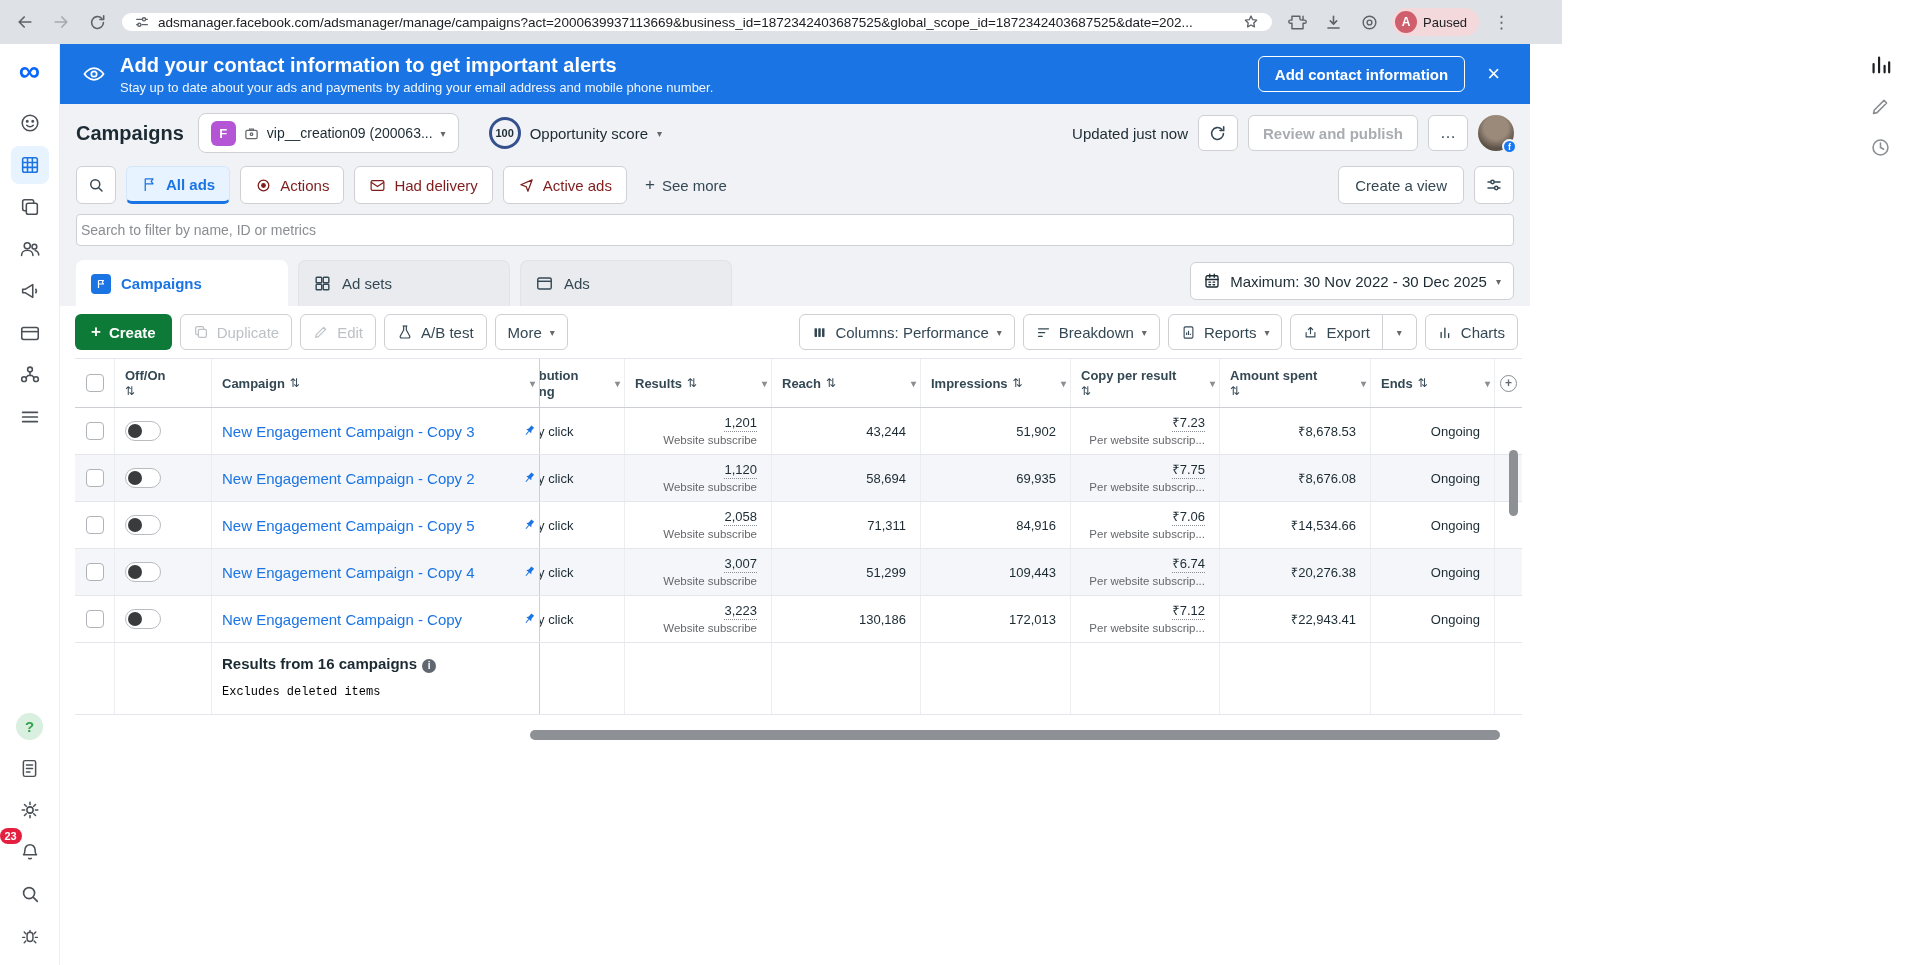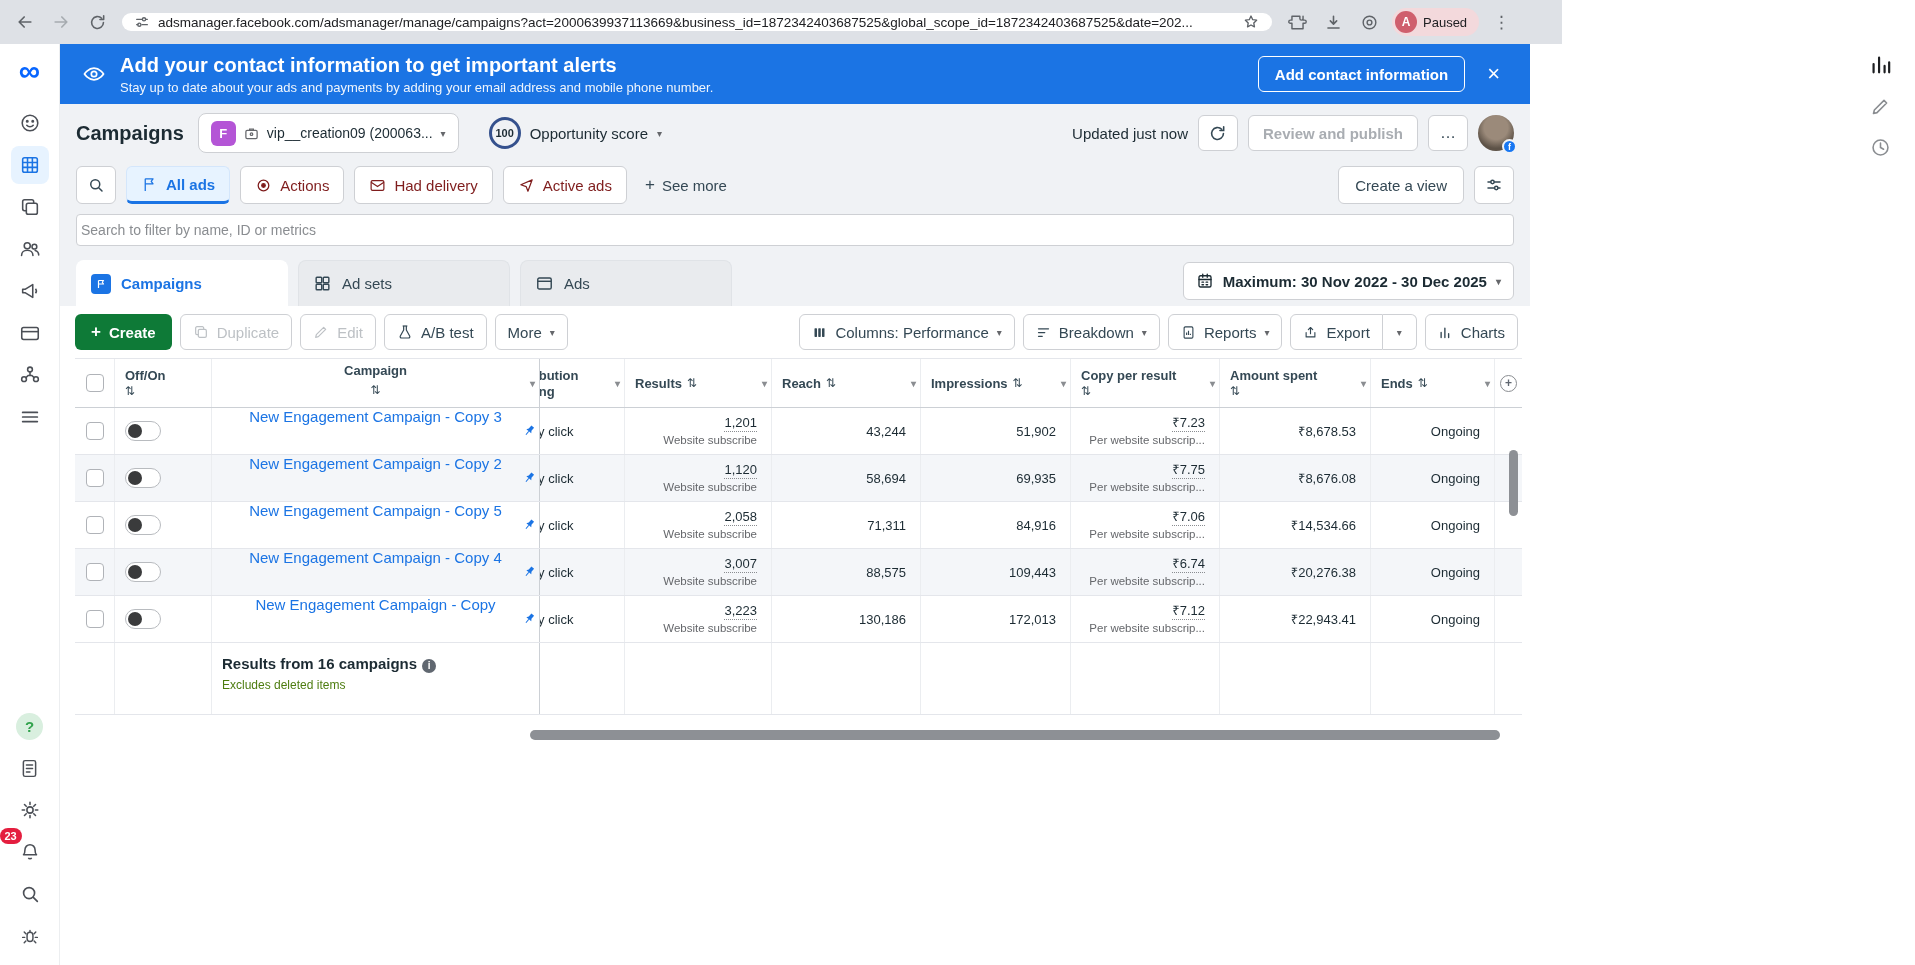--- a/index.html
+++ b/index.html
@@ -105,21 +105,21 @@
   
   .tabs-row { display:flex; align-items:flex-end; padding:6px 16px 0; gap:10px; flex:0 0 auto; }
   .level-tab { width:212px; height:46px; display:flex; align-items:center; gap:10px; padding:0 14px;
                border-radius:8px 8px 0 0; font-size:15px; background:#e9ebee; color:#344854;
                border:1px solid #e0e3e7; border-bottom:none; }
   .level-tab.active { background:#fff; color:#1b74e4; font-weight:700; border-color:#fff; }
   .tab-ic-box { width:20px; height:20px; border-radius:4px; background:#1b74e4; display:flex;
                 align-items:center; justify-content:center; color:#fff; }
   .date-btn { margin-left:auto; align-self:center; height:38px; display:flex; align-items:center; gap:9px;
               background:#fff; border:1px solid #ced0d4; border-radius:6px; padding:0 12px;
-              font-size:15px; font-weight:700; color:#1c2b33; margin-bottom:4px; }
+              font-size:15px; font-weight:400; color:#1c2b33; margin-bottom:4px; }
 
   
   .card { background:#fff; flex:1; position:relative; display:flex; flex-direction:column; overflow:hidden; }
   .toolbar { display:flex; align-items:center; gap:8px; padding:8px 12px 8px 15px; flex:0 0 auto; }
   .btn { height:36px; display:flex; align-items:center; gap:8px; padding:0 12px; background:#fff;
          border:1px solid #ced0d4; border-radius:6px; font-size:15px; color:#344854; white-space:nowrap; }
   .btn.disabled { color:#bdc1c5; }
   .btn-create { height:36px; display:flex; align-items:center; gap:8px; padding:0 16px;
                 background:#0e7a37; border:none; border-radius:6px; color:#fff; font-size:15px; font-weight:700; }
   .toolbar-right { margin-left:auto; display:flex; gap:8px; align-items:center; }
@@ -134,21 +134,21 @@
   .th.twoline { flex-direction:column; align-items:flex-start; justify-content:center; gap:1px; }
   .sort { font-size:12px; font-weight:400; color:#344854; }
   .ddc { position:absolute; right:4px; top:50%; transform:translateY(-50%); font-size:10px; color:#8a8d91; }
   .tr { display:flex; height:47px; border-bottom:1px solid #e4e6eb; background:#fff;justify-content:flex-end; }
   .tr.alt { background:#f4f6f9; }
   .td { display:flex; align-items:center; padding:0 10px; border-right:1px solid #ebedf0; overflow:hidden; }
   .num { justify-content:flex-end; padding-right:14px; }
   .num2 { flex-direction:column; align-items:flex-end; justify-content:center; padding-right:14px; gap:2px; }
   .col-check { width:40px; justify-content:center; padding:0; }
   .col-toggle { width:97px; }
-  .col-name { width:328px; position:relative; border-right:1px solid #ccd0d5;flex-direction:column; }
+  .col-name { width:328px; position:relative; border-right:1px solid #ccd0d5; }
   .col-attr { width:85px; padding-left:0; }
   .col-results { width:147px; }
   .col-reach { width:149px; }
   .col-impr { width:150px; }
   .col-cost { width:149px; }
   .col-spent { width:151px; }
   .col-ends { width:124px; }
   .col-plus { flex:1; border-right:none; justify-content:center; padding:0; }
   .cb { width:18px; height:18px; border:1px solid #b0b3b8; border-radius:4px; background:#fff; }
   .toggle { width:36px; height:20px; border:1px solid #b8bbbf; border-radius:10px; background:#fff;
@@ -163,21 +163,21 @@
   .dotted { border-bottom:1px dotted #8a8d91; }
   .sub { font-size:11.5px; color:#65676b; white-space:nowrap; }
   .plus-circle { width:17px; height:17px; border:1px solid #8a8d91; border-radius:50%; color:#606770;
                  font-size:12px; display:flex; align-items:center; justify-content:center; }
 
   .summary { display:flex; min-height:72px; border-bottom:1px solid #e4e6eb; }
   .summary .td { align-items:flex-start; padding-top:12px; }
   .sum-title { font-size:15px; font-weight:600; }
   .info { display:inline-flex; width:14px; height:14px; border-radius:50%; background:#606770; color:#fff;
           font-size:10px; align-items:center; justify-content:center; margin-left:5px; font-weight:700; }
-  .sum-sub { font-size:12px; color:#4d7c0f; margin-top:5px; }
+  .sum-sub { font-size:12px; color:#000000; margin-top:12px;font-family:Liberation Mono, monospace; }
 
   .hscroll { position:absolute; left:470px; right:30px; top:424px; height:10px; border-radius:5px;
              background:#8d9095; }
   .vscroll { position:absolute; right:12px; top:144px; width:9px; height:66px; border-radius:5px;
              background:#8d9095; }
 </style>
 </head>
 <body>
 
 <div class="browser-bar">
@@ -794,21 +794,21 @@
               </span>
           </div>
           <div class="td col-attr">
               <span class="clip">7-day click</span>
             </div>
           <div class="td col-results num2">
             <span class="val dotted">3,007</span>
             <span class="sub">Website subscribe</span>
           </div>
           <div class="td col-reach num">
-              <span>88,575</span>
+              <span>51,299</span>
             </div>
           <div class="td col-impr num">
               <span>109,443</span>
             </div>
           <div class="td col-cost num2">
             <span class="val dotted">₹6.74</span>
             <span class="sub">Per website subscrip...</span>
           </div>
           <div class="td col-spent num">
               <span>₹20,276.38</span>

